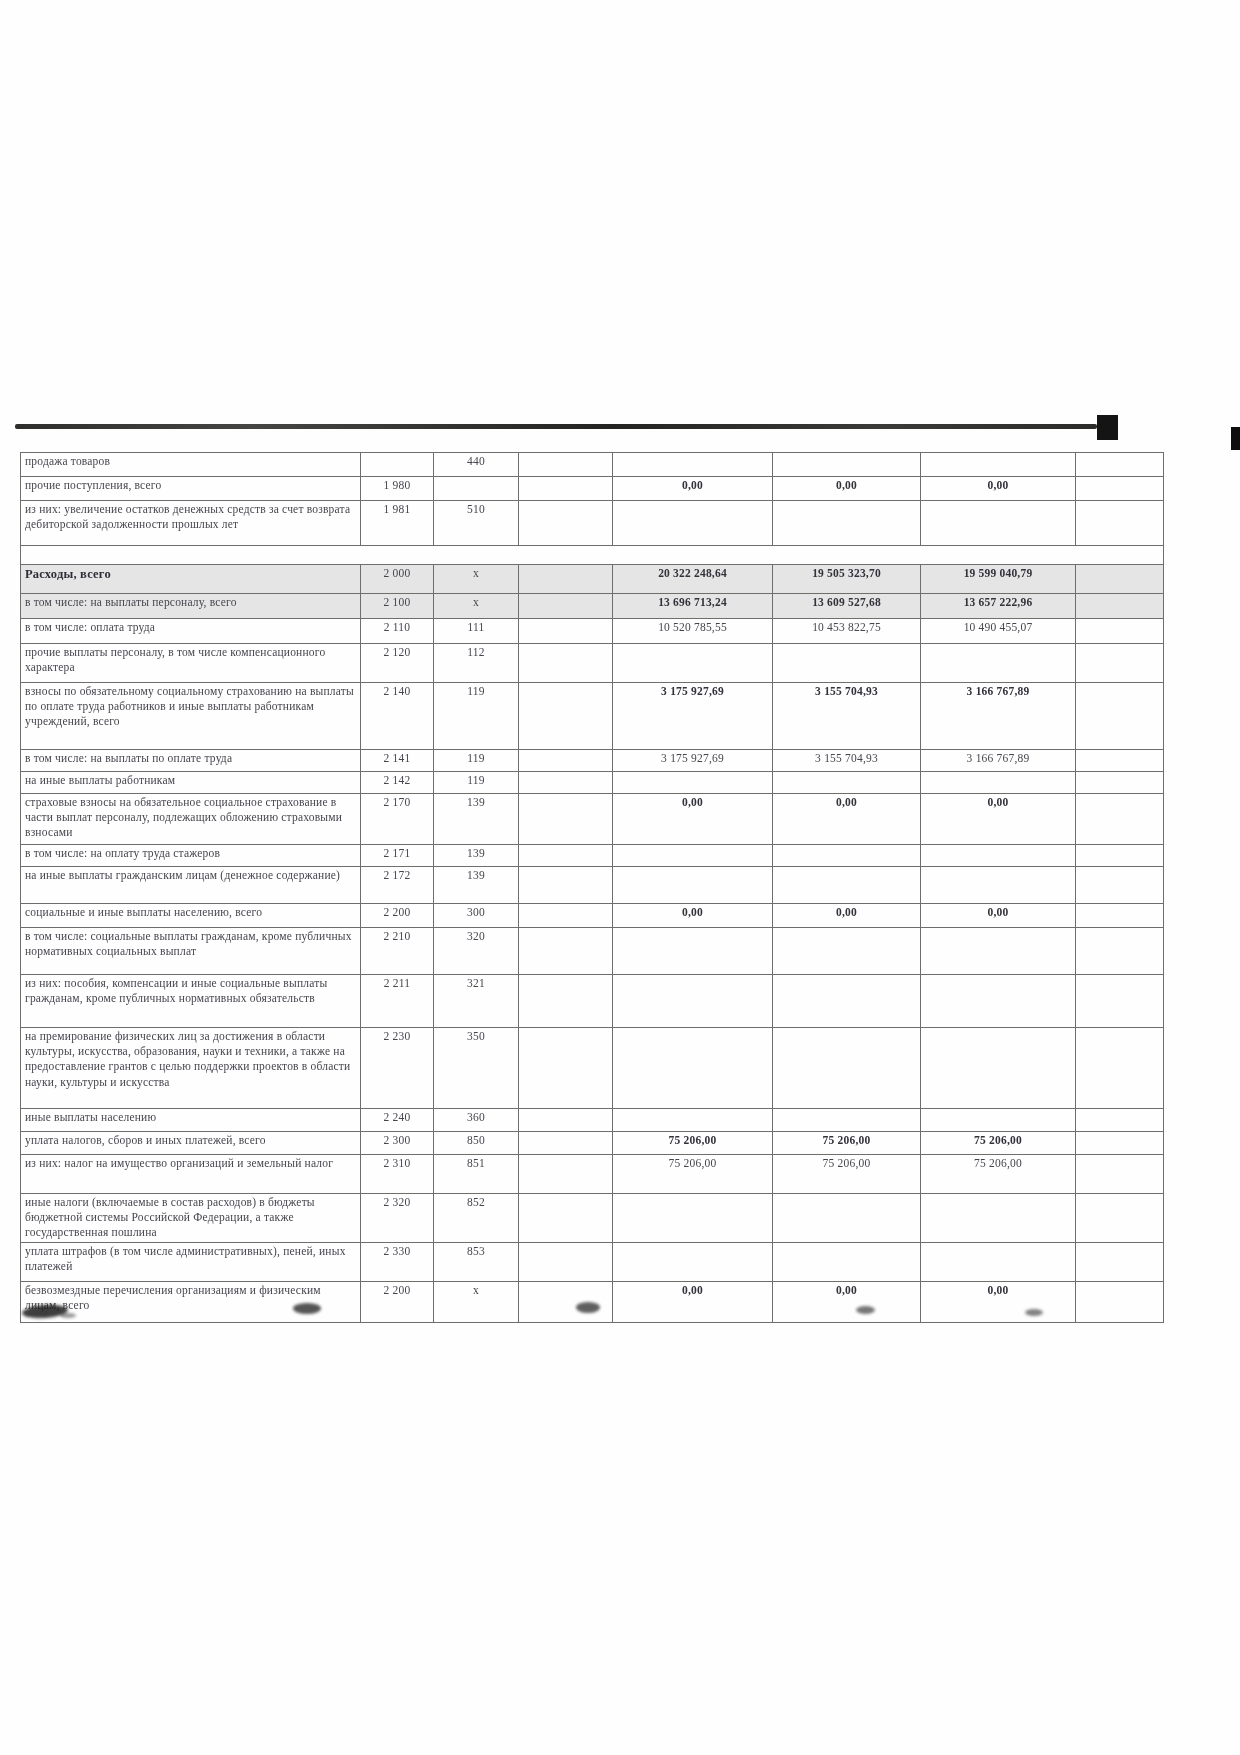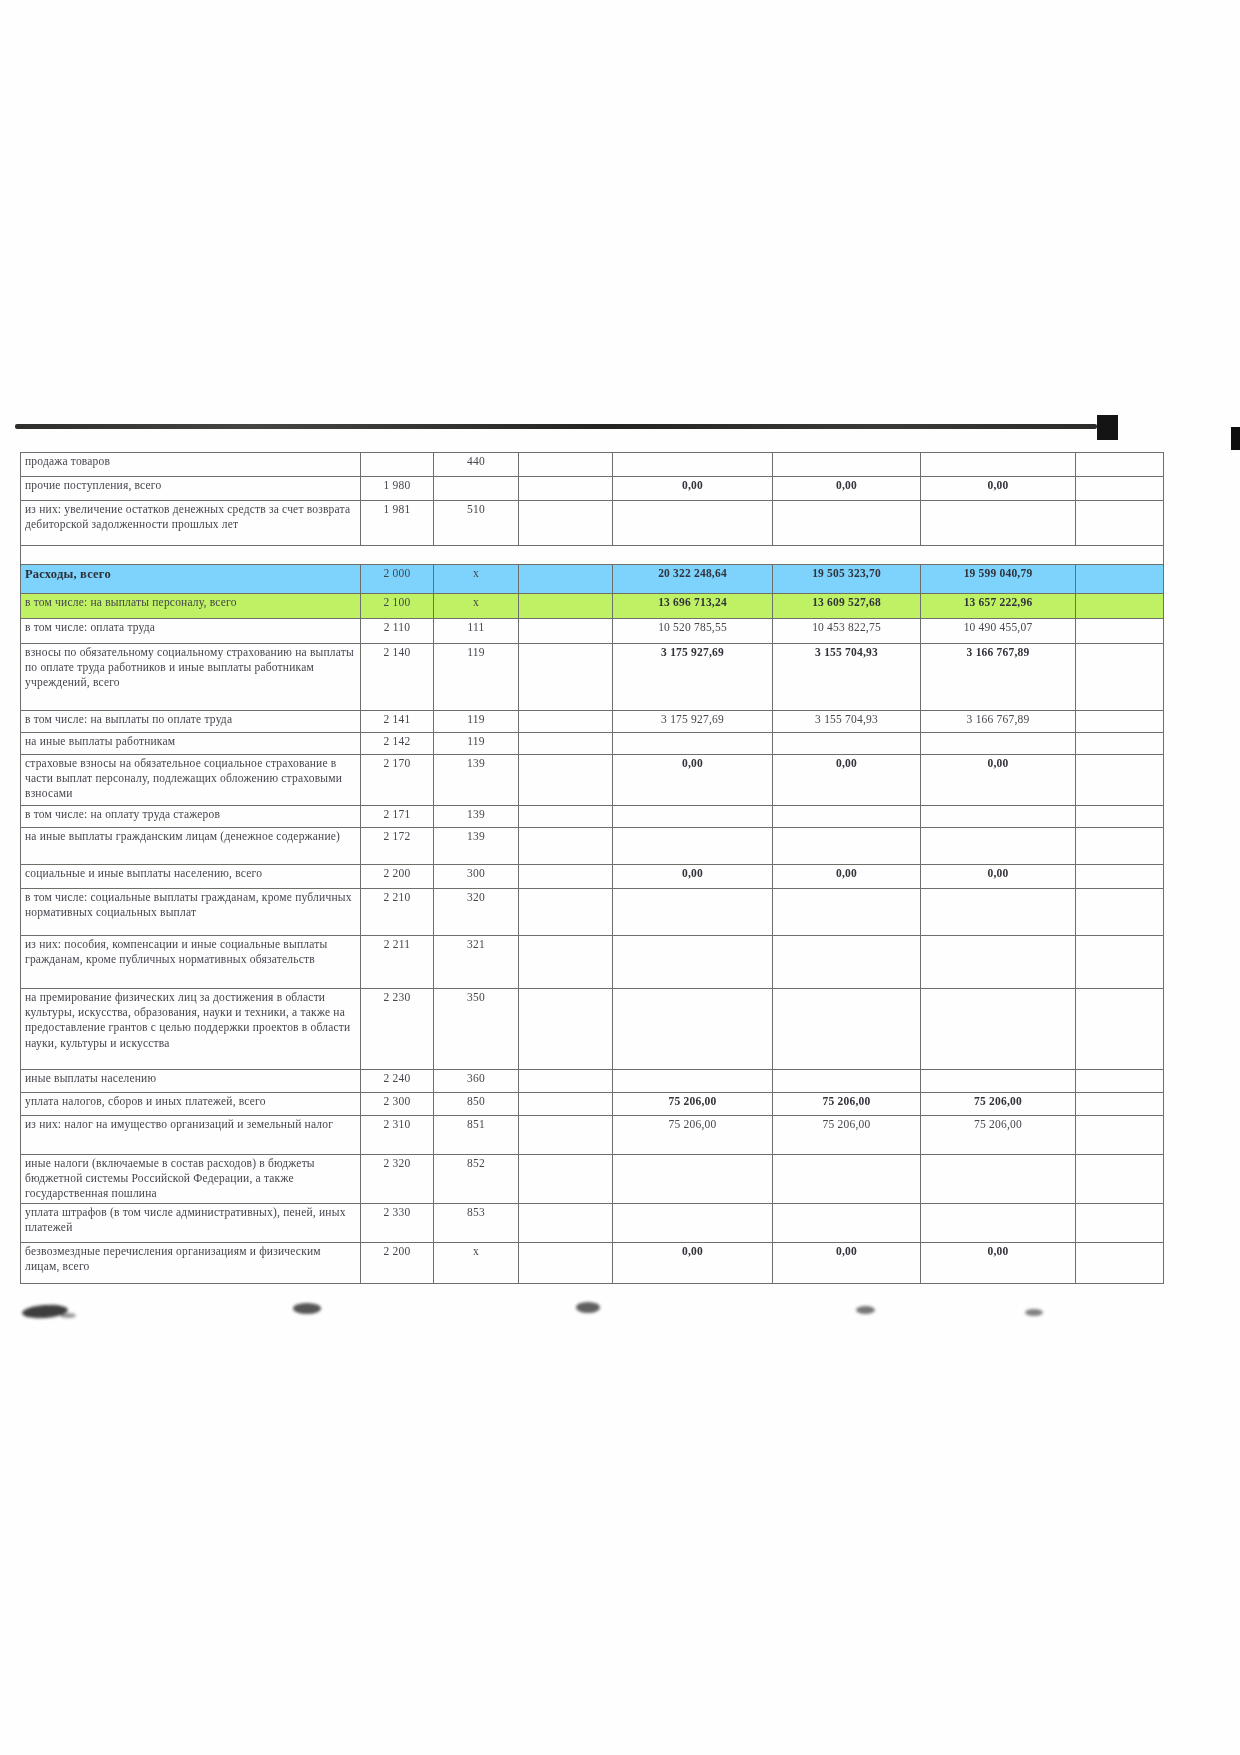--- a/index.html
+++ b/index.html
@@ -41,22 +41,22 @@
     line-height:1.32;
     letter-spacing:.2px;
     overflow:hidden;
     word-wrap:break-word;
   }
   td.c-code, td.c-kvr{text-align:center;padding-top:3px;font-size:12px;letter-spacing:.6px;}
   td.c-val{text-align:center;padding-top:4px;font-size:11.5px;letter-spacing:.2px;}
   td.c-blank, td.c-last{padding:0;}
   tr.vbold td.c-val{font-weight:bold;color:#32323b;}
   tr.nbold td.c-name{font-weight:bold;color:#2e2e37;font-size:12.5px;}
-  tr.highlight{background:#7dd3fc;}
-  tr.shade2{background:#bef264;padding-left:16px;}
+  tr.highlight{background:#e5e5e5;}
+  tr.shade2{background:#e5e5e5;padding-left:16px;}
   tr.sep td{border-left:1px solid #6e6e6a;border-right:1px solid #6e6e6a;background:#fefefe;}
 </style>
 </head>
 <body>
 
 <div class="page">
 
   <div class="top-rule"></div>
   <div class="black-square"></div>
   <div class="edge-mark"></div>
@@ -129,20 +129,30 @@
         <tr>
           <td class="c-name" style="height: 22px;">в том числе: оплата труда</td>
           <td class="c-code">2 110</td>
           <td class="c-kvr">111</td>
           <td class="c-blank"></td>
           <td class="c-val">10 520 785,55</td>
           <td class="c-val">10 453 822,75</td>
           <td class="c-val">10 490 455,07</td>
           <td class="c-last"></td>
         </tr>
+        <tr>
+          <td class="c-name" style="height: 36px;">прочие выплаты персоналу, в том числе компенсационного характера</td>
+          <td class="c-code">2 120</td>
+          <td class="c-kvr">112</td>
+          <td class="c-blank"></td>
+          <td class="c-val"></td>
+          <td class="c-val"></td>
+          <td class="c-val"></td>
+          <td class="c-last"></td>
+        </tr>
         <tr class="vbold">
           <td class="c-name" style="height: 64px;">взносы по обязательному социальному страхованию на выплаты по оплате труда работников и иные выплаты работникам учреждений, всего</td>
           <td class="c-code">2 140</td>
           <td class="c-kvr">119</td>
           <td class="c-blank"></td>
           <td class="c-val">3 175 927,69</td>
           <td class="c-val">3 155 704,93</td>
           <td class="c-val">3 166 767,89</td>
           <td class="c-last"></td>
         </tr>

